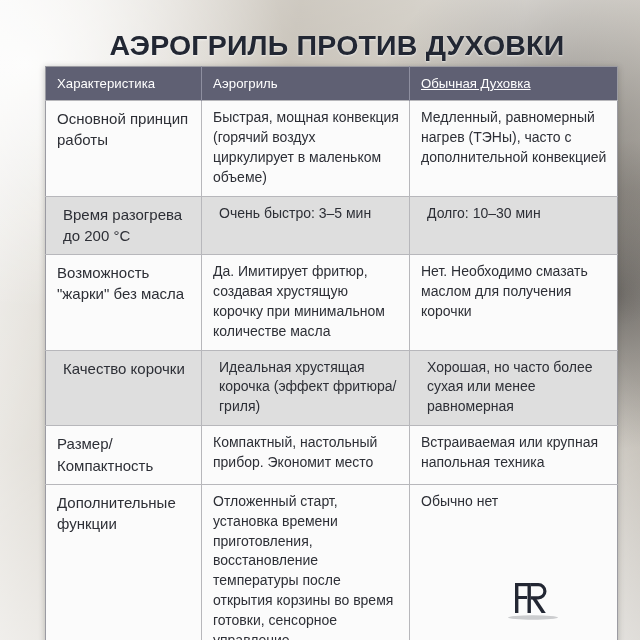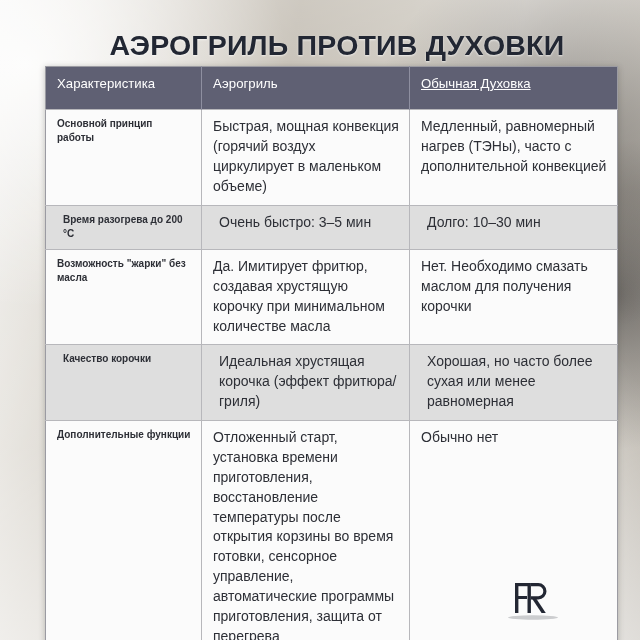--- a/index.html
+++ b/index.html
@@ -84,41 +84,41 @@
   #table col.c1 { width: 156px; }
   #table col.c2 { width: 208px; }
   #table col.c3 { width: 208px; }
 
   #table th {
     background: #5f6073;
     color: #ffffff;
     font-size: 13.2px;
     font-weight: 400;
     text-align: left;
-    padding: 9px 9px 18px 11px;
+    padding: 9px 9px 9px 11px;
     border-right: 1px solid #8e8fa0;
     vertical-align: middle;
   }
   #table th:last-child { border-right: none; text-decoration: underline; }
 
   #table td {
     font-size: 14px;
     line-height: 1.42;
     color: #2d2f36;
     padding: 7px 9px 8px 11px;
     vertical-align: top;
     border-right: 1px solid #b7b7bb;
     border-top: 1px solid #b7b7bb;
   }
   #table td:last-child { border-right: none; }
 
   #table tbody tr.odd  td { background: #fbfbfb; }
   #table tbody tr.even td { background: #dedede; }
 
-  #table tbody tr td:first-child { font-size: 10px; font-weight: bold; }
+  #table tbody tr td:first-child { font-size: 15px; }
 
   #table,
   #table tbody tr:last-child td { }
   #table { border: 1px solid #9b9ba2; }
 
   
   #logo {
     position: absolute;
     left: 488px;
     top: 577px;
@@ -172,20 +172,25 @@
           <td>Возможность "жарки" без масла</td>
           <td>Да. Имитирует фритюр, создавая хрустящую корочку при минимальном количестве масла</td>
           <td>Нет. Необходимо смазать маслом для получения корочки</td>
         </tr>
         <tr class="even">
           <td>Качество корочки</td>
           <td>Идеальная хрустящая корочка (эффект фритюра/гриля)</td>
           <td>Хорошая, но часто более сухая или менее равномерная</td>
         </tr>
         <tr class="odd">
+          <td>Размер/ Компактность</td>
+          <td>Компактный, настольный прибор. Экономит место</td>
+          <td>Встраиваемая или крупная напольная техника</td>
+        </tr>
+        <tr class="odd">
           <td>Дополнительные функции</td>
           <td>Отложенный старт, установка времени приготовления, восстановление температуры после открытия корзины во время готовки, сенсорное управление, автоматические программы приготовления, защита от перегрева</td>
           <td>Обычно нет</td>
         </tr>
       </tbody>
   </table>
 
   <div id="logo">
     <svg width="56" height="48" viewBox="0 0 56 48" xmlns="http://www.w3.org/2000/svg">
       <g fill="#232733">

